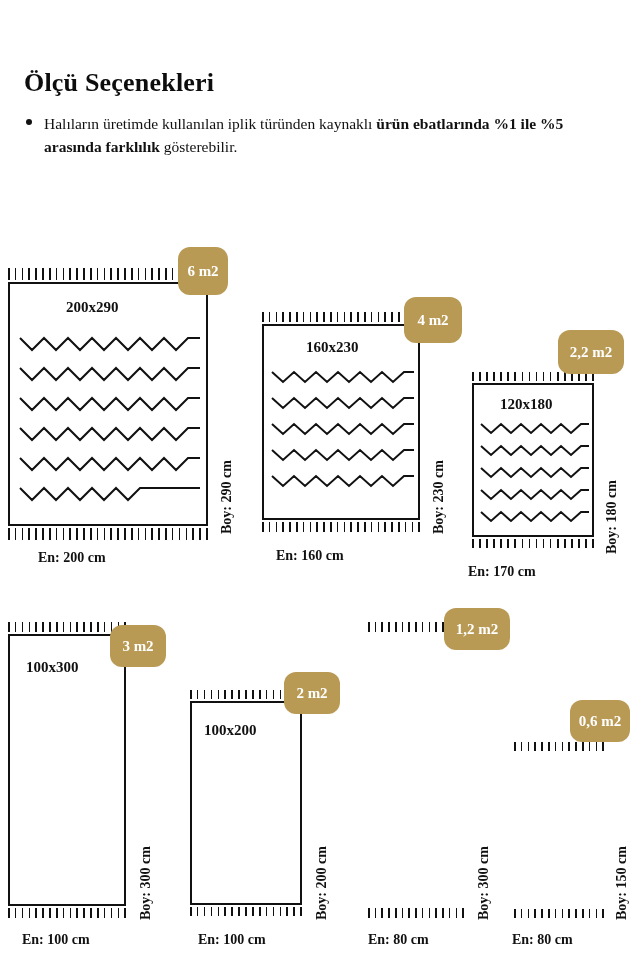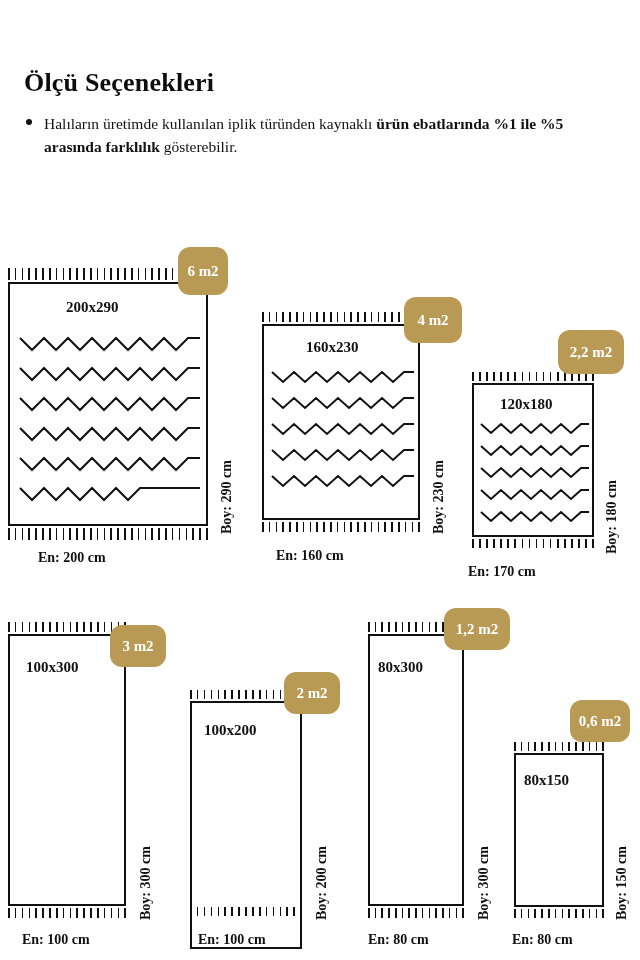--- a/index.html
+++ b/index.html
@@ -432,21 +432,21 @@
       <span style="height:9px"></span>
       <span style="height:9px"></span>
       <span style="height:9px"></span>
       <span style="height:9px"></span>
       <span style="height:9px"></span>
       <span style="height:9px"></span>
       <span style="height:9px"></span>
       <span style="height:9px"></span>
       <span style="height:9px"></span>
   </div>
-  <div class="rug-frame" style="left:0; top:11px; width:112px; height:248px;">
+  <div class="rug-frame" style="left:0; top:11px; width:112px; height:204px;">
     <div class="rug-label" style="left:8px; top:18px;">100x200</div>
   </div>
   <div class="fringe" style="top:217px; width:112px; height:9px;">
     <span style="height:9px"></span>
       <span style="height:9px"></span>
       <span style="height:9px"></span>
       <span style="height:9px"></span>
       <span style="height:9px"></span>
       <span style="height:9px"></span>
       <span style="height:9px"></span>
@@ -477,23 +477,20 @@
       <span style="height:10px"></span>
       <span style="height:10px"></span>
       <span style="height:10px"></span>
       <span style="height:10px"></span>
       <span style="height:10px"></span>
       <span style="height:10px"></span>
       <span style="height:10px"></span>
       <span style="height:10px"></span>
       <span style="height:10px"></span>
   </div>
-  <div class="rug-frame" style="left:0; top:12px; width:96px; height:272px;">
-    <div class="rug-label" style="left:4px; top:22px;">80x300</div>
-  </div>
   <div class="fringe" style="top:286px; width:96px; height:10px;">
     <span style="height:10px"></span>
       <span style="height:10px"></span>
       <span style="height:10px"></span>
       <span style="height:10px"></span>
       <span style="height:10px"></span>
       <span style="height:10px"></span>
       <span style="height:10px"></span>
       <span style="height:10px"></span>
       <span style="height:10px"></span>
@@ -519,23 +516,20 @@
       <span style="height:9px"></span>
       <span style="height:9px"></span>
       <span style="height:9px"></span>
       <span style="height:9px"></span>
       <span style="height:9px"></span>
       <span style="height:9px"></span>
       <span style="height:9px"></span>
       <span style="height:9px"></span>
       <span style="height:9px"></span>
   </div>
-  <div class="rug-frame" style="left:0; top:11px; width:90px; height:154px;">
-    <div class="rug-label" style="left:4px; top:16px;">80x150</div>
-  </div>
   <div class="fringe" style="top:167px; width:90px; height:9px;">
     <span style="height:9px"></span>
       <span style="height:9px"></span>
       <span style="height:9px"></span>
       <span style="height:9px"></span>
       <span style="height:9px"></span>
       <span style="height:9px"></span>
       <span style="height:9px"></span>
       <span style="height:9px"></span>
       <span style="height:9px"></span>

